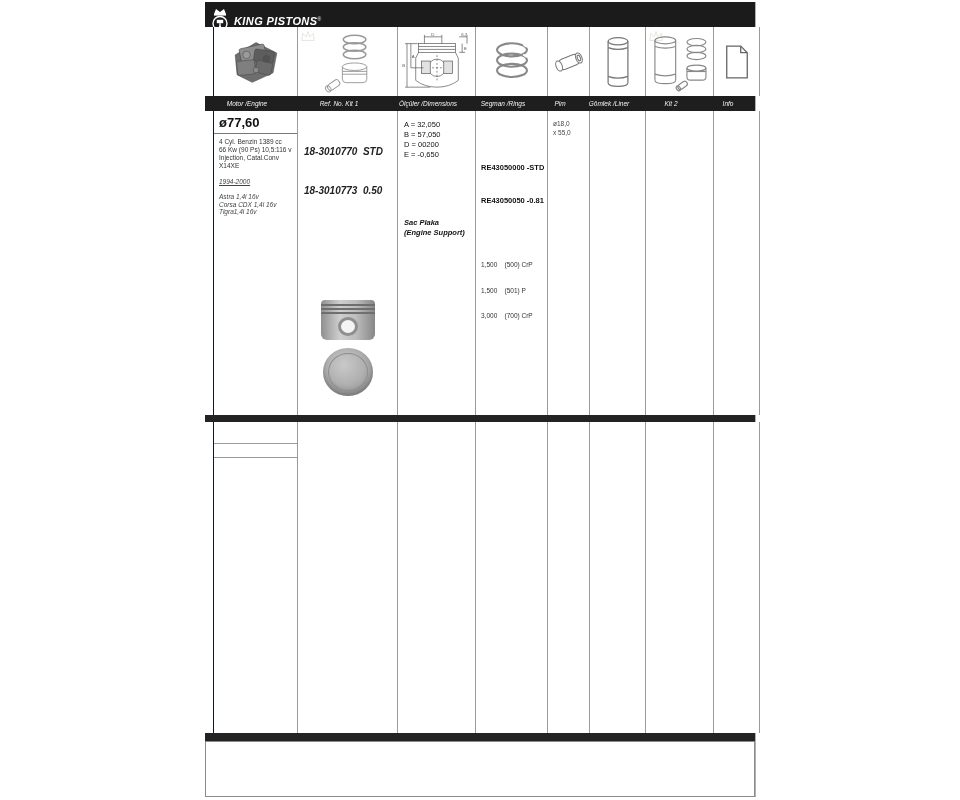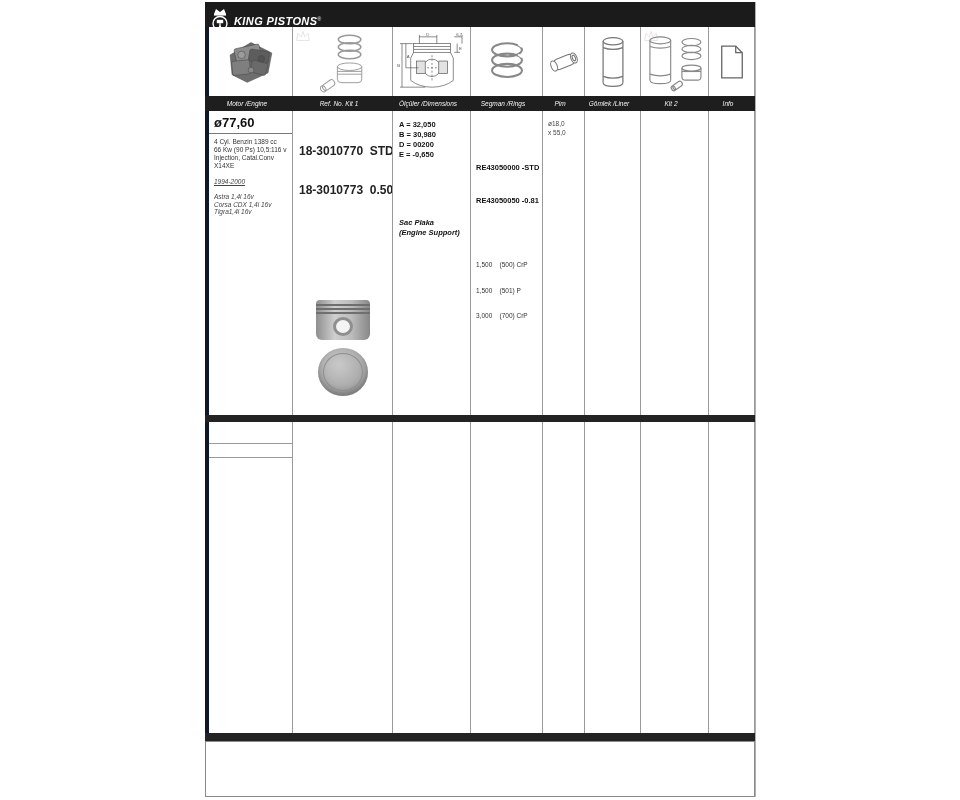--- a/index.html
+++ b/index.html
@@ -10,21 +10,21 @@
   
   .topbar{position:absolute;left:0;top:0;width:550px;height:25px;background:#1b1b1b;
     display:flex;align-items:center;}
   .logo{display:flex;align-items:flex-end;margin-left:5px;height:35px;}
   .logo svg{display:block;}
   .brand-name{color:#fff;font-weight:bold;font-style:italic;font-size:11px;
     letter-spacing:.4px;margin:0 0 5px 4px;line-height:11px;}
   .brand-mark{color:#fff;font-size:5px;margin-bottom:10px;}
 
   
-  .tbl{position:absolute;left:0;width:547px;border-left:4px solid #0f172a;display:flex;}
+  .tbl{position:absolute;left:8px;width:547px;border-left:1px solid #0f172a;display:flex;}
   .cell{box-sizing:border-box;border-right:1px solid #9a9a9a;overflow:hidden;position:relative;background:#fff;}
   .c0{width:84px}.c1{width:100px}.c2{width:78px}.c3{width:72px}
   .c4{width:42px}.c5{width:56px}.c6{width:68px}.c7{width:46px}
 
   .icons-row{top:25px;height:69px;}
   .icons-row .cell{display:flex;align-items:center;justify-content:center;}
   .wm{position:absolute;left:2px;top:2px;opacity:.35;}
 
   
   .labelbar{position:absolute;left:0;top:94px;width:550px;height:15px;background:#1e1e1e;}
@@ -41,38 +41,38 @@
 
   
   .bore{font-size:13px;font-weight:bold;color:#111;padding:4px 4px 3px 5px;
     border-bottom:1px solid #777;}
   .specs{padding:4px 3px 0 5px;font-size:6.5px;line-height:8px;color:#333;}
   .years{margin:7px 0 0 5px;font-size:6.5px;font-style:italic;color:#444;
     text-decoration:underline;display:inline-block;}
   .models{padding:5px 3px 0 5px;font-size:6.5px;line-height:7.5px;font-style:italic;color:#444;}
 
   
-  .refs{padding:8px 2px 0 6px;font-size:12px;font-weight:600;
+  .refs{padding:8px 2px 0 6px;font-size:10px;font-style:italic;font-weight:600;
     color:#222;line-height:13px;white-space:pre;}
   .piston-photos{position:absolute;left:0;right:0;top:189px;display:flex;
     flex-direction:column;align-items:center;}
   .piston-side{width:54px;height:40px;border-radius:4px 4px 6px 6px;position:relative;
     background:linear-gradient(90deg,#8f8f8f,#cfcfcf 35%,#bdbdbd 65%,#878787);}
   .piston-side .grooves{position:absolute;left:0;right:0;top:4px;height:11px;
     background:repeating-linear-gradient(180deg,#6f6f6f 0 2px,rgba(0,0,0,0) 2px 4px);}
   .piston-side .pinhole{position:absolute;left:50%;top:17px;transform:translateX(-50%);
     width:14px;height:13px;background:#f4f4f4;border-radius:50%;border:3px solid #8f8f8f;}
   .piston-top{margin-top:8px;width:50px;height:48px;border-radius:50%;position:relative;
     background:radial-gradient(circle at 42% 35%,#c9c9c9,#a8a8a8 62%,#8c8c8c 92%);
     box-shadow:inset 0 -4px 6px rgba(90,90,90,.55);}
   .piston-top:after{content:"";position:absolute;inset:5px;border-radius:50%;
     border:1px solid #8d8d8d;}
 
   
-  .dims{padding:9px 2px 0 6px;font-size:7.5px;font-weight:bold;color:#111;line-height:10px;}
+  .dims{padding:9px 2px 0 6px;font-size:7.5px;font-weight:normal;color:#111;line-height:10px;}
   .dims-note{padding:58px 2px 0 6px;font-size:7.5px;font-weight:bold;color:#111;line-height:10px;font-style:italic;}
 
   
   .rings-main{padding:9px 2px 0 5px;font-size:7.5px;font-weight:bold;color:#111;line-height:11px;white-space:pre;margin-top:20px;}
   .ring-specs{padding:16px 2px 0 5px;font-size:6.5px;color:#333;line-height:8.5px;white-space:pre;}
 
   
   .pin-txt{padding:9px 2px 0 5px;font-size:6.5px;color:#444;line-height:8.5px;}
 
   
@@ -275,21 +275,21 @@
           <div class="grooves"></div>
           <div class="pinhole"></div>
         </div>
         <div class="piston-top"></div>
       </div>
     </div>
 
     <div class="cell c2">
       <div class="dims">
         <div>A = 32,050</div>
-        <div>B = 30,980</div>
+        <div>B = 57,050</div>
         <div>D = 00200</div>
         <div>E = -0,650</div>
       </div>
       <div class="dims-note">
         <div>Sac Plaka</div>
         <div>(Engine Support)</div>
       </div>
     </div>
 
     <div class="cell c3">

